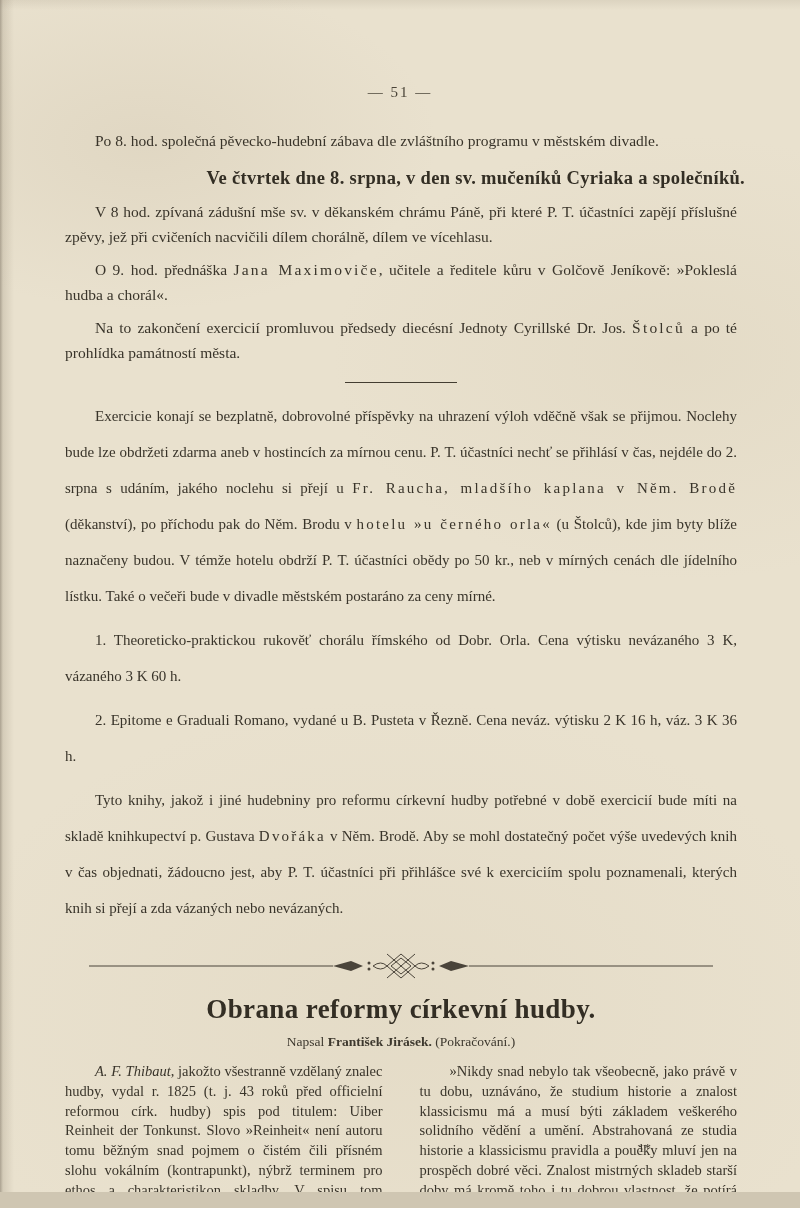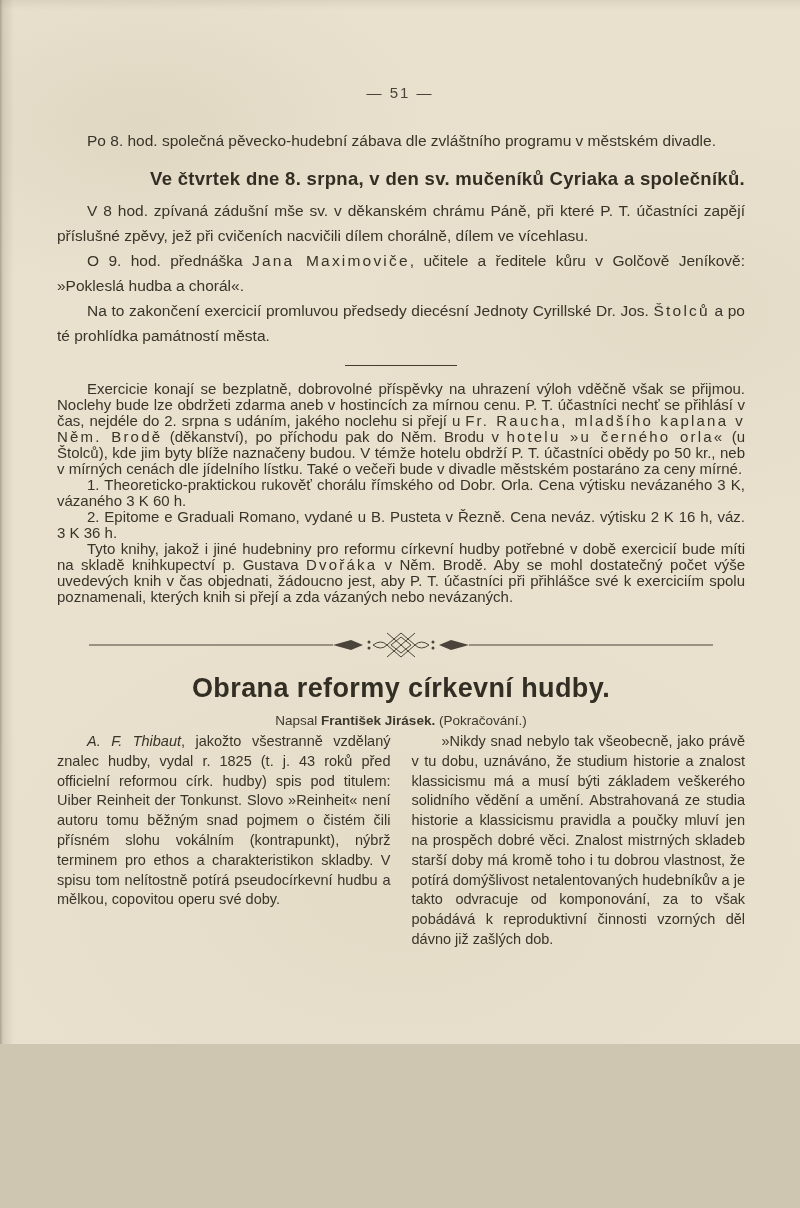--- a/index.html
+++ b/index.html
@@ -1,52 +1,52 @@
 <!DOCTYPE html>
 <html lang="cs"><head>
 <meta charset="utf-8">
 <style>
   html,body{margin:0;padding:0;background:#datadada;}
   body{background:#cfc6b2;}
   .page{
     position:relative;
-    width:800px;height:1044px;
+    width:800px;height:1192px;
     margin:0;
     background-color:#e9e1ce;
     background-image:
       radial-gradient(ellipse 420px 240px at 18% 12%, rgba(190,176,150,.20), rgba(0,0,0,0) 70%),
       radial-gradient(ellipse 500px 320px at 85% 30%, rgba(200,188,160,.16), rgba(0,0,0,0) 70%),
       radial-gradient(ellipse 620px 420px at 50% 85%, rgba(214,203,178,.25), rgba(0,0,0,0) 75%),
       linear-gradient(to right, rgba(120,110,94,.55) 0px, rgba(150,140,120,.25) 3px, rgba(0,0,0,0) 14px),
       linear-gradient(to bottom, rgba(160,150,130,.18) 0px, rgba(0,0,0,0) 10px);
     overflow:hidden;
-    font-family:Liberation Sans, sans-serif;
+    font-family:Liberation Serif, serif;
     color:#39342a;
   }
   .page-number{
     position:absolute;top:84px;left:0;right:0;
     text-align:center;font-size:15px;letter-spacing:2px;color:#4a4438;
   }
   .content{position:absolute;top:0;left:57px;width:688px;}
-  .para{margin:0;text-indent:30px;text-align:justify;}
+  .para{margin:8px;text-indent:30px;text-align:justify;}
   .no-indent{text-indent:0;}
   .sperr{letter-spacing:2.2px;}
   .ital{font-style:italic;}
   .b{font-weight:bold;}
 
   .program{margin-top:128px;font-size:15.5px;line-height:25px;}
   .day-heading{
     font-size:18.5px;font-weight:bold;text-align:right;
     margin:13px 0 7px;color:#332e24;letter-spacing:.3px;
   }
   .short-rule{
     width:112px;border:none;border-top:1.6px solid #433d31;
     margin:17px auto 15px;
   }
-  .notices{font-size:15px;line-height:16px;}
+  .notices{font-size:15px;line-height:36px;}
   .ornament{display:block;text-align:center;margin:24px 0 6px;}
   .ornament svg{vertical-align:middle;}
   .article-title{
     font-size:27px;font-weight:bold;text-align:center;
     margin:14px 0 9px;color:#332e24;letter-spacing:.4px;
   }
   .byline{text-align:center;font-size:13.5px;margin:0 0 4px;color:#3d382e;}
   .columns{display:flex;gap:21px;font-size:14.5px;line-height:19.8px;}
   .col{flex:1 1 0;min-width:0;}
   .footmark{position:absolute;top:1140px;left:638px;font-size:13px;color:#3d382e;}

